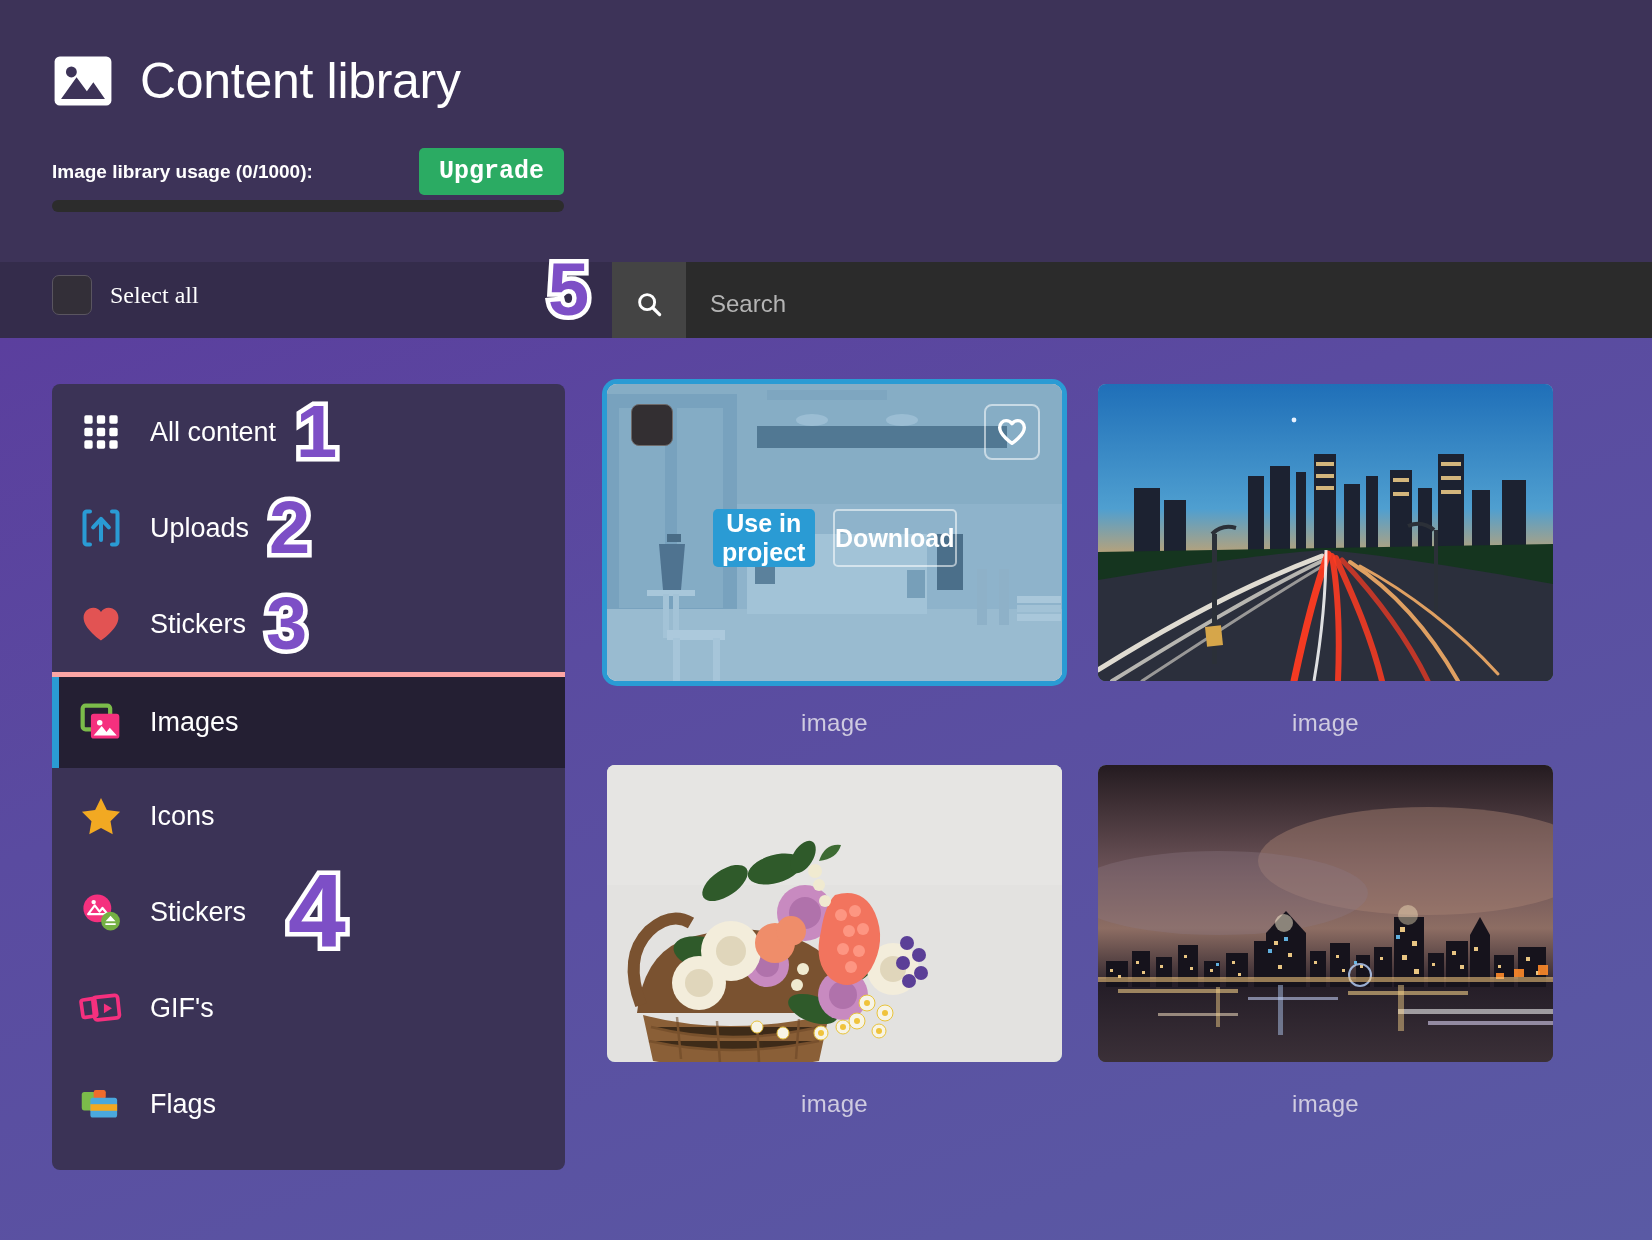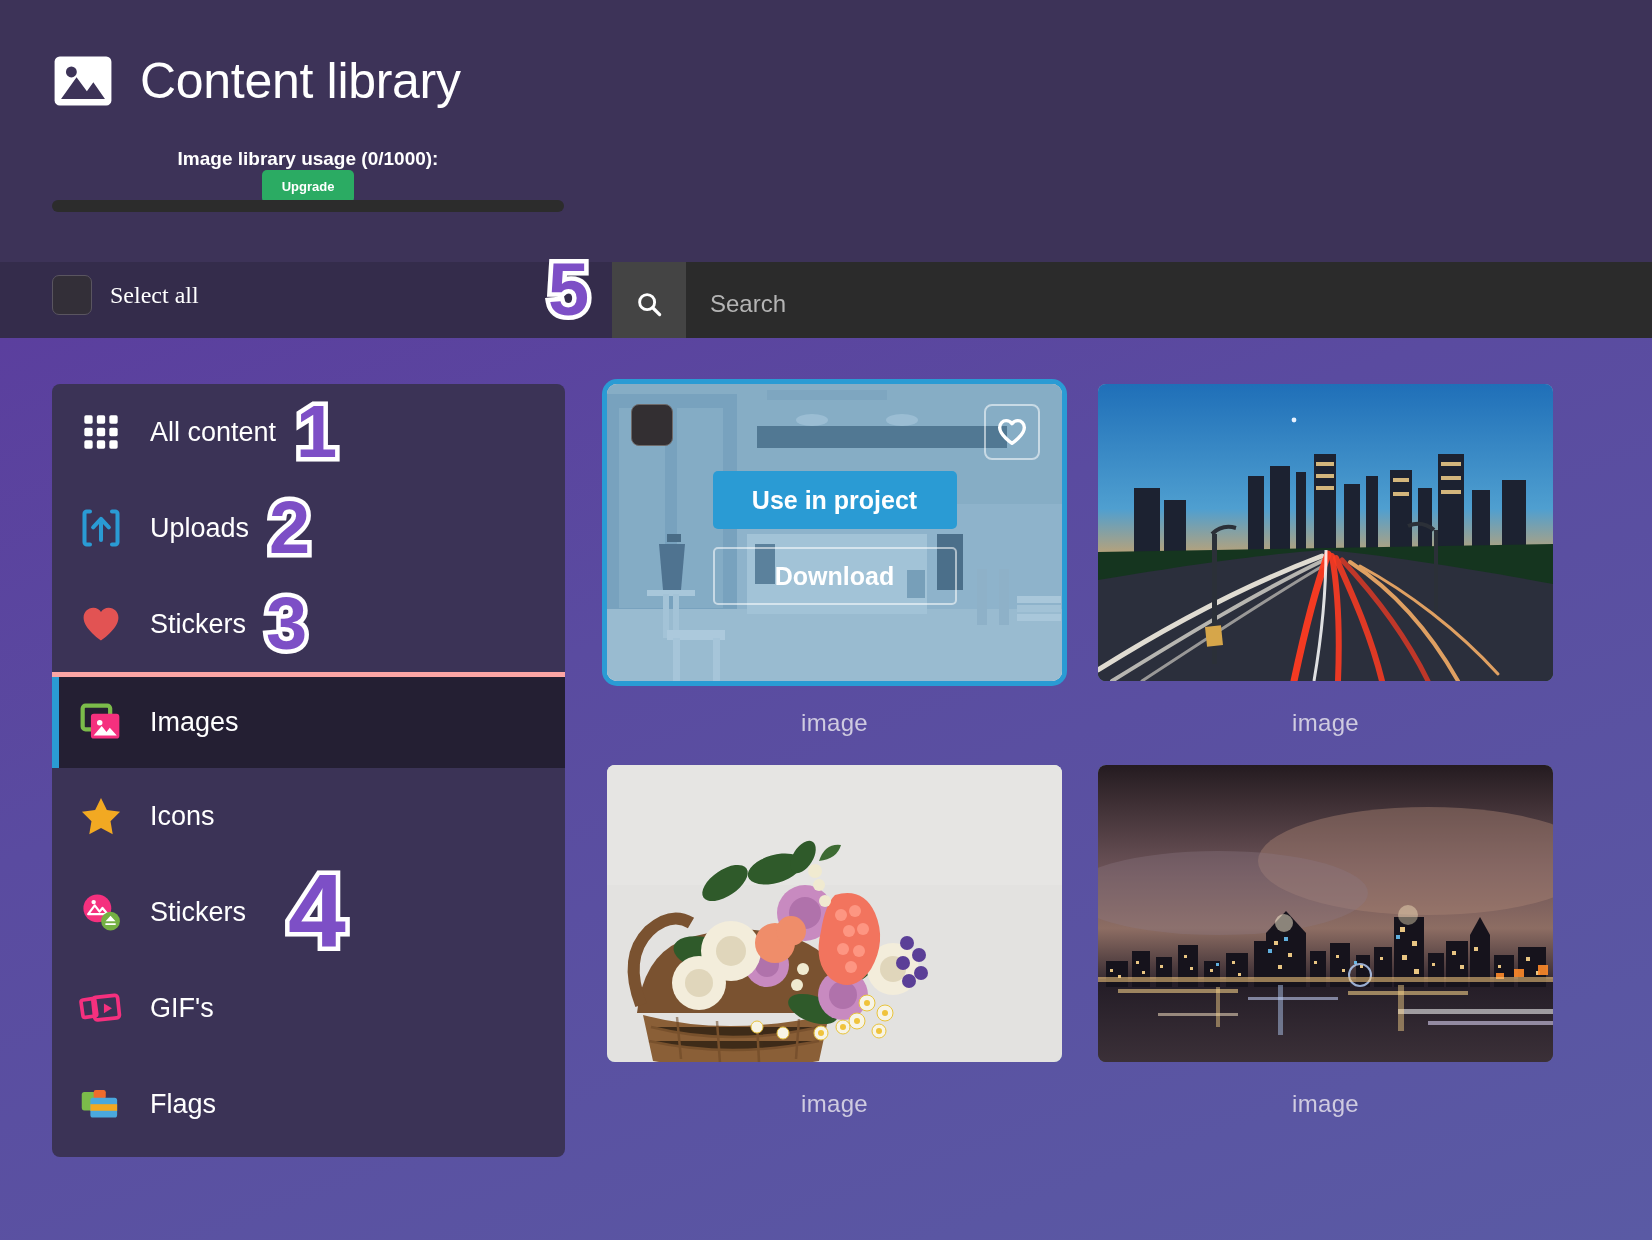--- a/index.html
+++ b/index.html
@@ -20,27 +20,27 @@
     position: absolute; left: 52px; top: 50px;
     display: flex; align-items: center; gap: 26px;
   }
   .app-logo { width: 62px; height: 62px; display: block; }
   .app-title {
     color: #ffffff; font-size: 50px; font-weight: 400; letter-spacing: -0.3px;
     line-height: 1;
   }
   .usage-row {
     position: absolute; left: 52px; top: 148px;
-    width: 512px; display: flex; align-items: center; justify-content: space-between; flex-direction: column;
+    width: 512px; display: flex; align-items: center; justify-content: space-between;
   }
   .usage-label { color: #ffffff; font-size: 19px; font-weight: bold; }
   .upgrade-btn {
     background: #2bab63; color: #ffffff; border: none; border-radius: 5px;
-    font-family: Liberation Sans, sans-serif;
-    font-size: 13px; font-weight: bold; padding: 9px 20px; cursor: pointer;
+    font-family: Liberation Mono, monospace;
+    font-size: 25px; font-weight: bold; padding: 9px 20px; cursor: pointer;
   }
   .usage-bar-track {
     position: absolute; left: 52px; top: 200px; width: 512px; height: 12px;
     background: #2c2c2c; border-radius: 6px; overflow: hidden;
   }
   .usage-bar-fill { height: 100%; background: #2bab63; border-radius: 6px; }
 
   
   .toolbar {
     position: absolute; left: 0; top: 262px; width: 1652px; height: 76px;
@@ -74,21 +74,21 @@
   
   .body-area {
     position: absolute; left: 0; top: 338px; width: 1652px; height: 902px;
     background: linear-gradient(160deg, #5b3f9e 0%, #5a4ba0 35%, #5a5aa4 100%);
   }
 
   
   .sidebar {
     position: absolute; left: 52px; top: 46px; width: 513px;
     background: #3b3356; border-radius: 8px; overflow: hidden;
-    padding-bottom: 5px;
+    padding-bottom: 18px;
   }
   .nav-item {
     display: flex; align-items: center; height: 96px;
     padding-left: 26px; cursor: pointer; position: relative;
   }
   .nav-item.active { background: #241f33; }
   .nav-item.active::before {
     content: ""; position: absolute; left: 0; top: 0; bottom: 0; width: 7px;
     background: #2a9bd4;
   }
@@ -133,21 +133,21 @@
     cursor: pointer;
   }
   .fav-btn {
     position: absolute; right: 22px; top: 20px; width: 56px; height: 56px;
     border: 2px solid rgba(255,255,255,0.55); border-radius: 8px;
     background: transparent; display: flex; align-items: center;
     justify-content: center; cursor: pointer;
   }
   .card-actions {
     position: absolute; left: 50%; top: 52%; transform: translate(-50%,-50%);
-    width: 244px; display: flex; flex-direction: column; gap: 18px;
+    width: 244px; display: flex; flex-direction: row; gap: 18px;
   }
   .btn-use {
     background: #2a9bd4; color: #ffffff; border: none; border-radius: 5px;
     font-family: "Liberation Sans", sans-serif;
     font-size: 25px; font-weight: bold; height: 58px; cursor: pointer;
   }
   .btn-download {
     background: transparent; color: #ffffff;
     border: 2px solid rgba(255,255,255,0.55); border-radius: 5px;
     font-family: "Liberation Sans", sans-serif;

